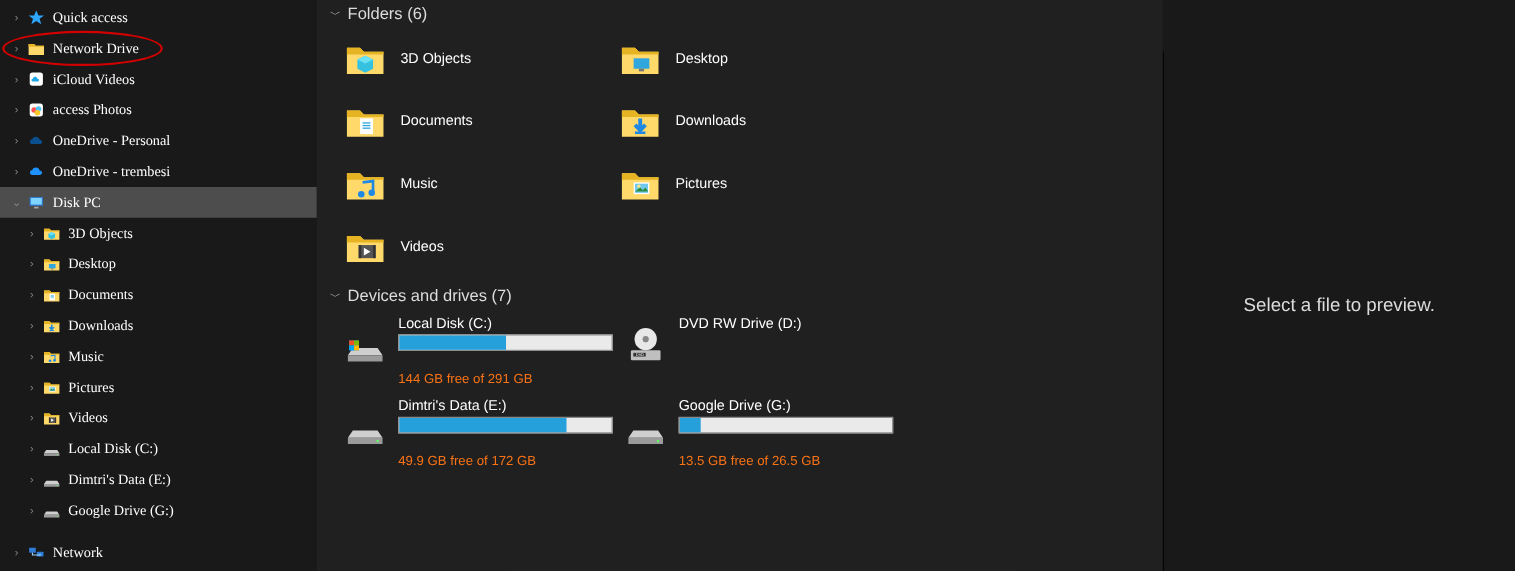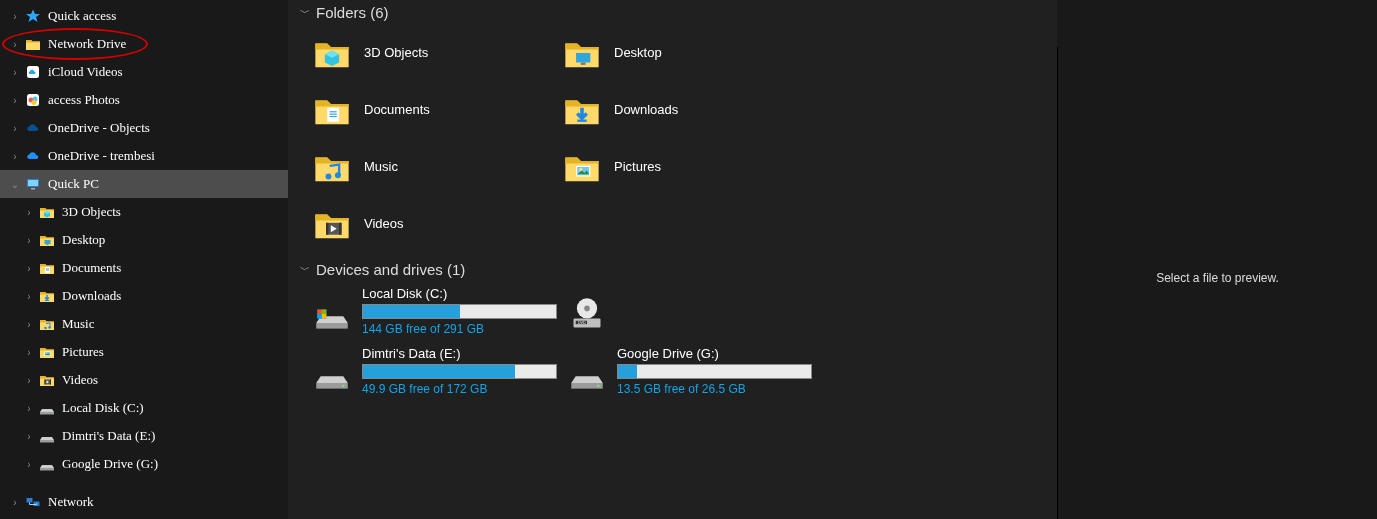--- a/index.html
+++ b/index.html
@@ -128,31 +128,31 @@
   .drive-body { display:flex; flex-direction:column; width:195px; }
   .drive-name { font-size:13px; margin-bottom:3px; }
   .cap-bar {
     width:195px;
     height:15px;
     background:#eaeaea;
     border:1px solid #888;
     position:relative;
   }
   .cap-fill { height:100%; background:#26a0da; }
-  .drive-sub { font-size:12px; color:#0ea5e9; margin-top:3px;}
+  .drive-sub { font-size:12px; color:#f97316; margin-top:18px;}
   
   .preview {
     width: 320px;
     background:#191919;
     border-left:1px solid #000;
     display:flex;
     align-items:center;
     justify-content:center;
     color:#ddd;
-    font-size:12px;
+    font-size:17px;
     margin-top:47px;
   }
   .preview-offset { margin-top: -10px; }
 </style>
 </head>
 <body>
 
 <div class="app">
 
   <div class="sidebar" style="position:relative;">
@@ -198,41 +198,41 @@
           </span>
           <span class="label">access Photos</span>
         </div>
         <div class="tree-item">
           <span class="chev">›</span>
           <span class="ticon">
             <svg width="16" height="16" viewBox="0 0 32 32">
               <path d="M9 22c-6 0-6-9 0-9 1-6 12-6 13 1 6 0 6 8 0 8z" fill="#0a4f8e"></path>
             </svg>
           </span>
-          <span class="label">OneDrive - Objects</span>
+          <span class="label">OneDrive - Personal</span>
         </div>
         <div class="tree-item">
           <span class="chev">›</span>
           <span class="ticon">
             <svg width="16" height="16" viewBox="0 0 32 32">
               <path d="M9 22c-6 0-6-9 0-9 1-6 12-6 13 1 6 0 6 8 0 8z" fill="#1e90ff"></path>
             </svg>
           </span>
           <span class="label">OneDrive - trembesi</span>
         </div>
         <div class="tree-item selected">
           <span class="chev">⌄</span>
           <span class="ticon">
             <svg width="16" height="16" viewBox="0 0 32 32">
               <rect x="4" y="6" width="24" height="16" rx="1" fill="#2e7cd6"></rect>
               <rect x="6" y="8" width="20" height="12" fill="#7fd3ff"></rect>
               <rect x="12" y="24" width="8" height="3" fill="#aaa"></rect>
             </svg>
           </span>
-          <span class="label">Quick PC</span>
+          <span class="label">Disk PC</span>
         </div>
         <div class="tree-item indent1">
           <span class="chev">›</span>
           <span class="ticon">
             <svg width="16" height="16" viewBox="0 0 32 32">
               <path d="M2 8 L12 8 L15 11 L30 11 L30 28 L2 28 Z" fill="#ffd96a"></path>
               <path d="M2 8 L12 8 L15 11 L30 11 L30 13 L2 13 Z" fill="#e6b422"></path>
               <polygon points="16,14 22,17 22,24 16,27 10,24 10,17" fill="#35c2e0"></polygon>
               <polygon points="16,14 22,17 16,20 10,17" fill="#6be1f5"></polygon>
             </svg>
@@ -455,21 +455,21 @@
               <rect x="22" y="15" width="2" height="10" fill="#333"></rect>
               <polygon points="15,17 15,23 20,20" fill="#fff"></polygon>
             </svg>
           </span>
           <span>Videos</span>
         </div>
       </div>
 
     <div class="group-header" style="margin-top:4px;">
       <span class="chev">﹀</span>
-      <span>Devices and drives (1)</span>
+      <span>Devices and drives (7)</span>
     </div>
 
     <div class="drive-grid" id="drives">
         <div class="drive-tile">
           <span class="micon">
             <svg width="36" height="36" viewBox="0 0 32 32">
               <path d="M6 18 L26 18 L30 24 L2 24 Z" fill="#cfcfcf"></path>
               <rect x="2" y="24" width="28" height="5" fill="#9b9b9b"></rect>
               <rect x="3" y="12" width="8" height="8" fill="#1e88e5"></rect>
               <rect x="3" y="12" width="4" height="4" fill="#f25022"></rect>
@@ -489,20 +489,23 @@
         <div class="drive-tile">
           <span class="micon">
             <svg width="36" height="36" viewBox="0 0 32 32">
               <circle cx="16" cy="11" r="9" fill="#e8e8e8"></circle>
               <circle cx="16" cy="11" r="2.5" fill="#888"></circle>
               <rect x="4" y="20" width="24" height="8" rx="1" fill="#bfbfbf"></rect>
               <rect x="6" y="22" width="10" height="3" fill="#333"></rect>
               <text x="8" y="24.9" font-size="3.2" fill="#fff" font-family="Arial">DVD</text>
             </svg>
           </span>
+          <div class="drive-body">
+            <div class="drive-name">DVD RW Drive (D:)</div>
+          </div>
         </div>
         <div class="drive-tile">
           <span class="micon">
             <svg width="36" height="36" viewBox="0 0 32 32">
               <path d="M6 18 L26 18 L30 24 L2 24 Z" fill="#cfcfcf"></path>
               <rect x="2" y="24" width="28" height="5" fill="#9b9b9b"></rect>
               <circle cx="26" cy="26.5" r="1" fill="#5dff5d"></circle>
             </svg>
           </span>
           <div class="drive-body">

